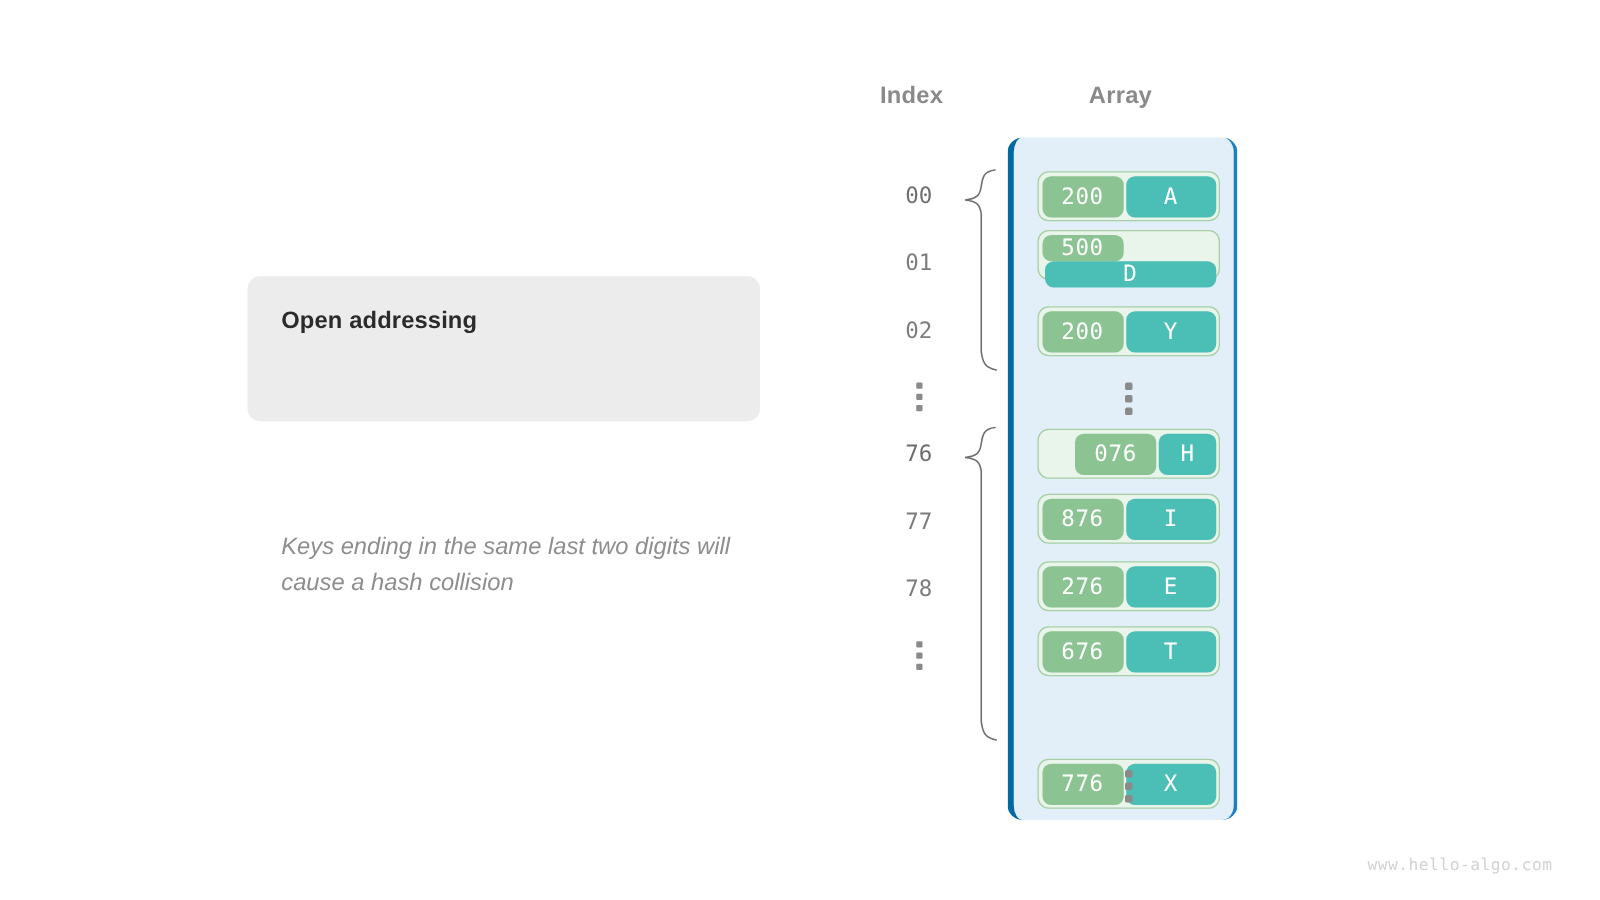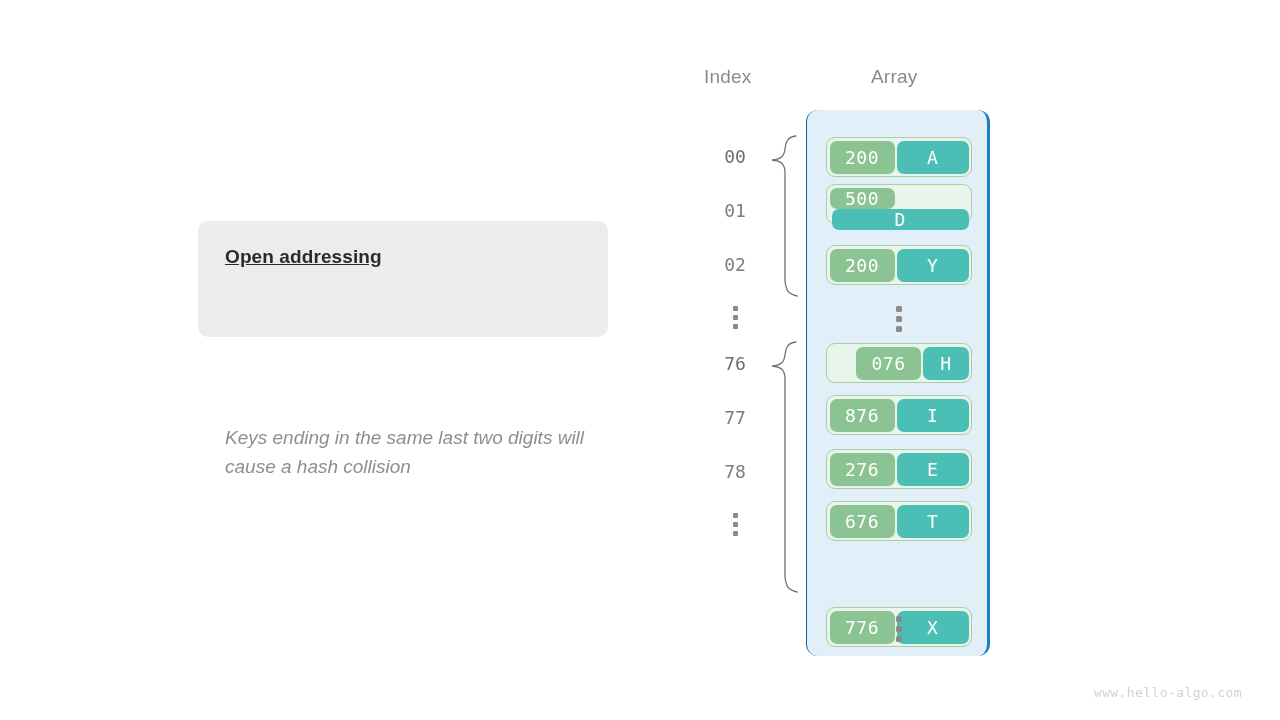--- a/index.html
+++ b/index.html
@@ -27,21 +27,20 @@
     border-radius: 10px;
     box-sizing: border-box;
     padding: 24px 0 0 27px;
   }
   .info-card-title {
     font-size: 19px;
     font-weight: bold;
     color: #2b2b2b;
     letter-spacing: .1px;
     line-height: 24px;
-    text-decoration: underline;
   }
   .info-card-sub {
     margin-top: 13px;
     font-size: 19px;
     color: #8e8e8e;
     line-height: 24px;
   }
 
   .hash-block {
     position: absolute;
@@ -59,21 +58,21 @@
     font-size: 19px;
     color: #8e8e8e;
     line-height: 29px;
     font-style: italic;
   }
 
   
   .col-header {
     position: absolute;
     font-size: 19px;
-    font-weight: normal;
+    font-weight: bold;
     color: #8a8a8a;
     letter-spacing: .2px;
   }
   .col-header.index { left: 704px; top: 66px; }
   .col-header.array { left: 871px; top: 66px; }
 
   
   .index-col {
     position: absolute;
     left: 700px;
@@ -117,21 +116,21 @@
   }
 
   
   .array-container {
     position: absolute;
     left: 806px;
     top: 110px;
     width: 184px;
     height: 546px;
     background: #e2eff9;
-    border-left: 1px solid #0369a1;
+    border-left: 5px solid #0369a1;
     border-right: 3px solid #1c7fc0;
     border-radius: 12px;
     box-sizing: border-box;
   }
 
   .cells {
     position: absolute;
     left: 0;
     top: 0;
     width: 184px;

